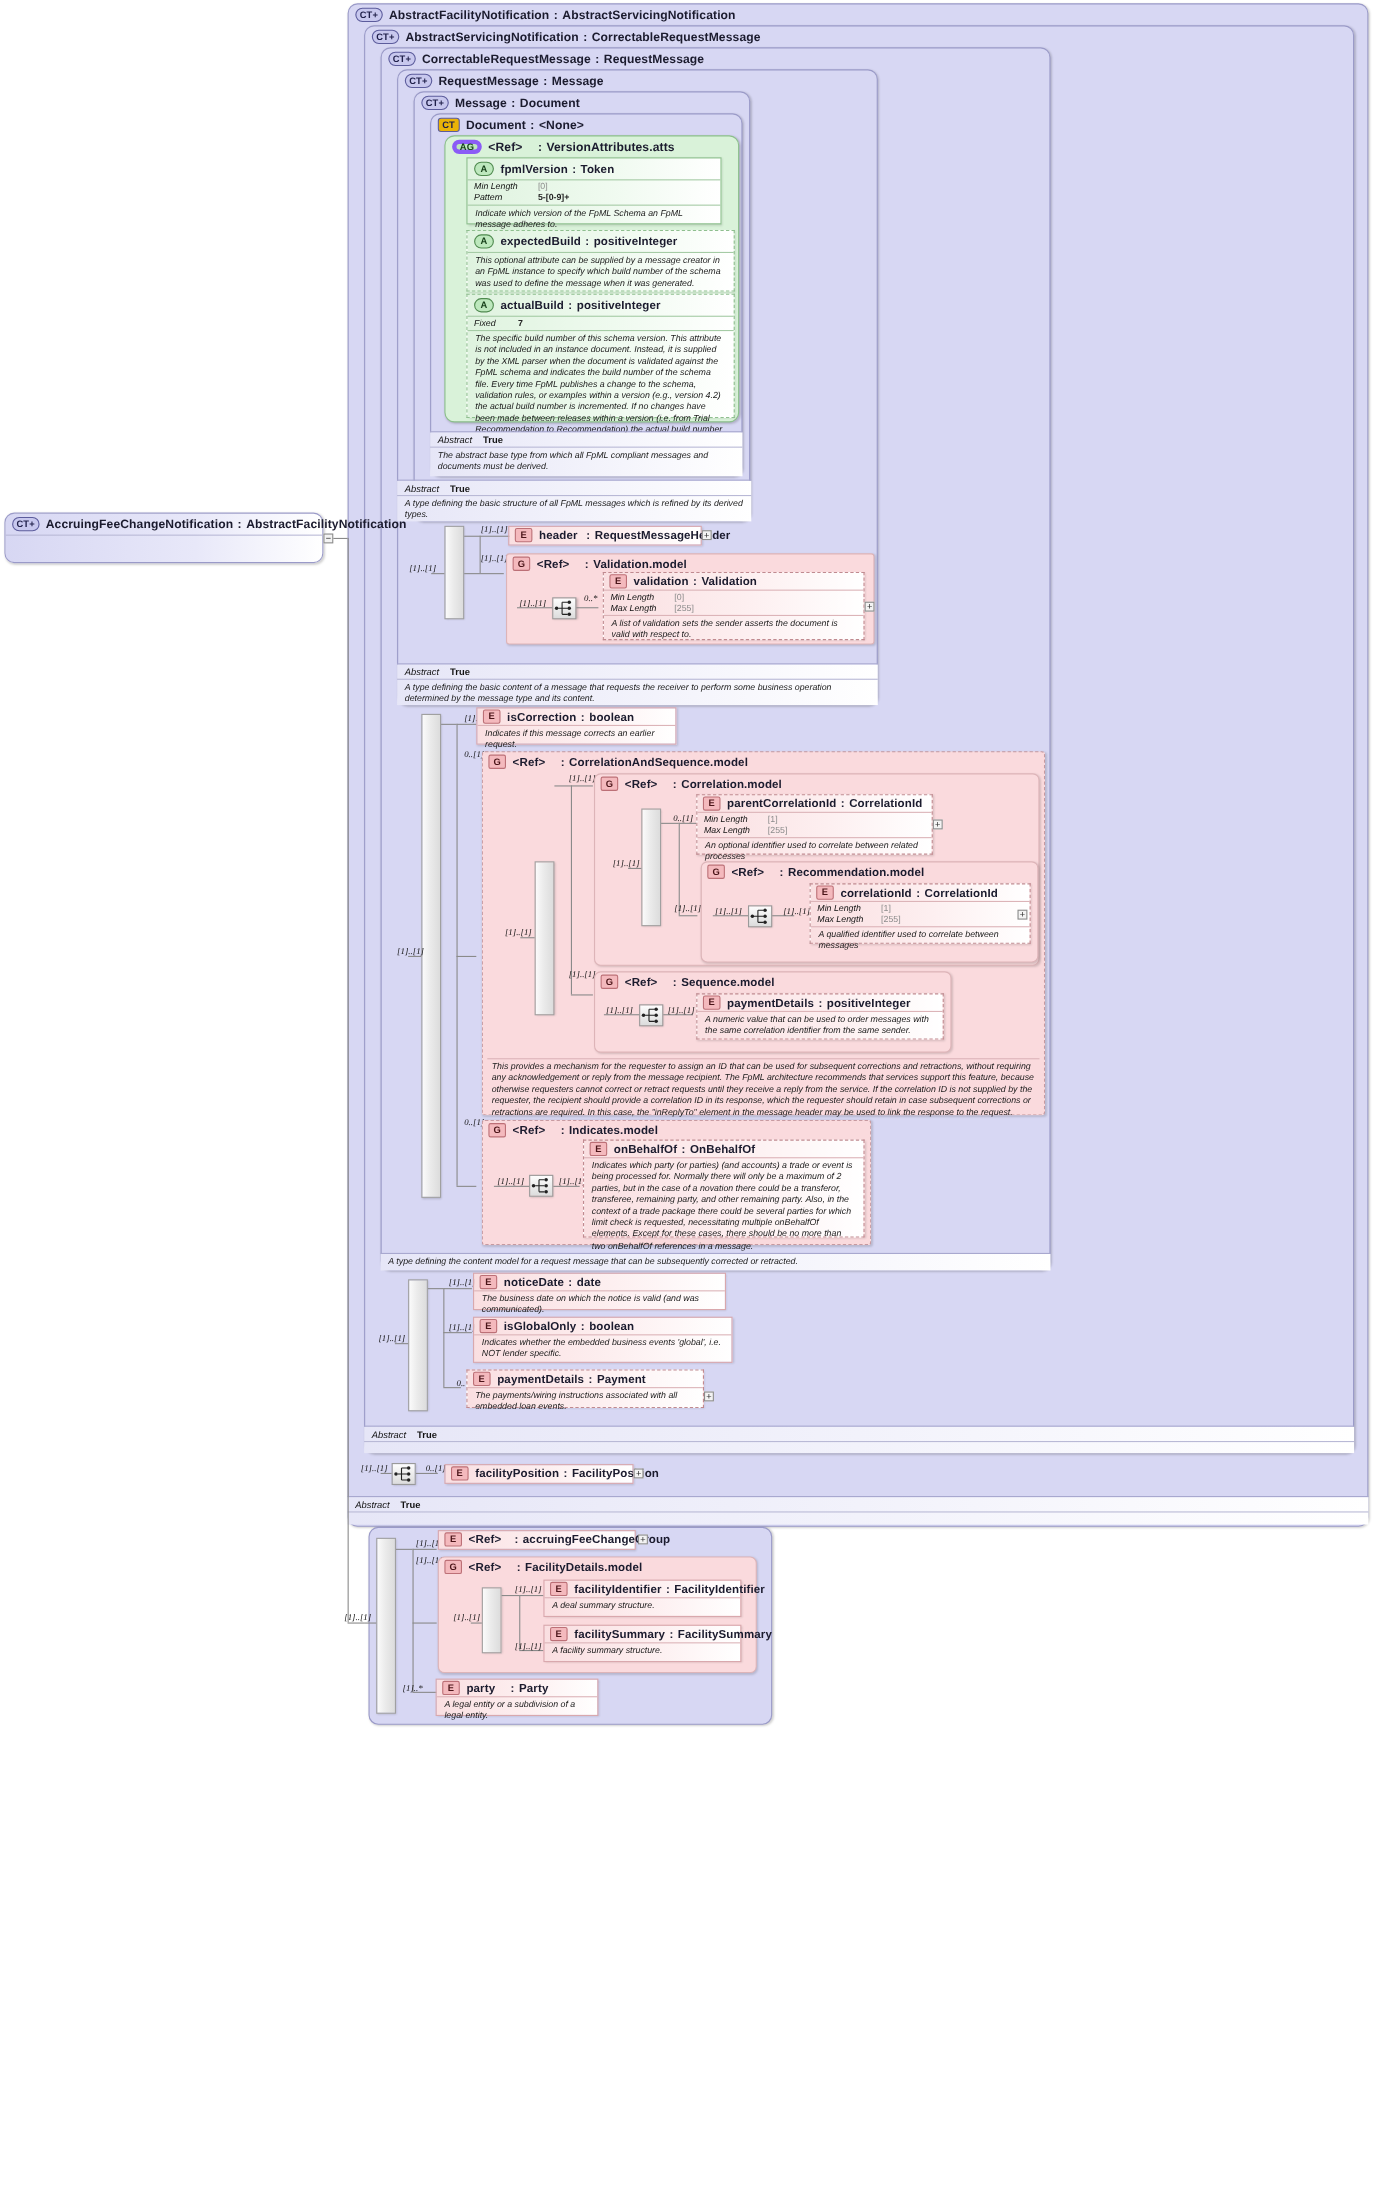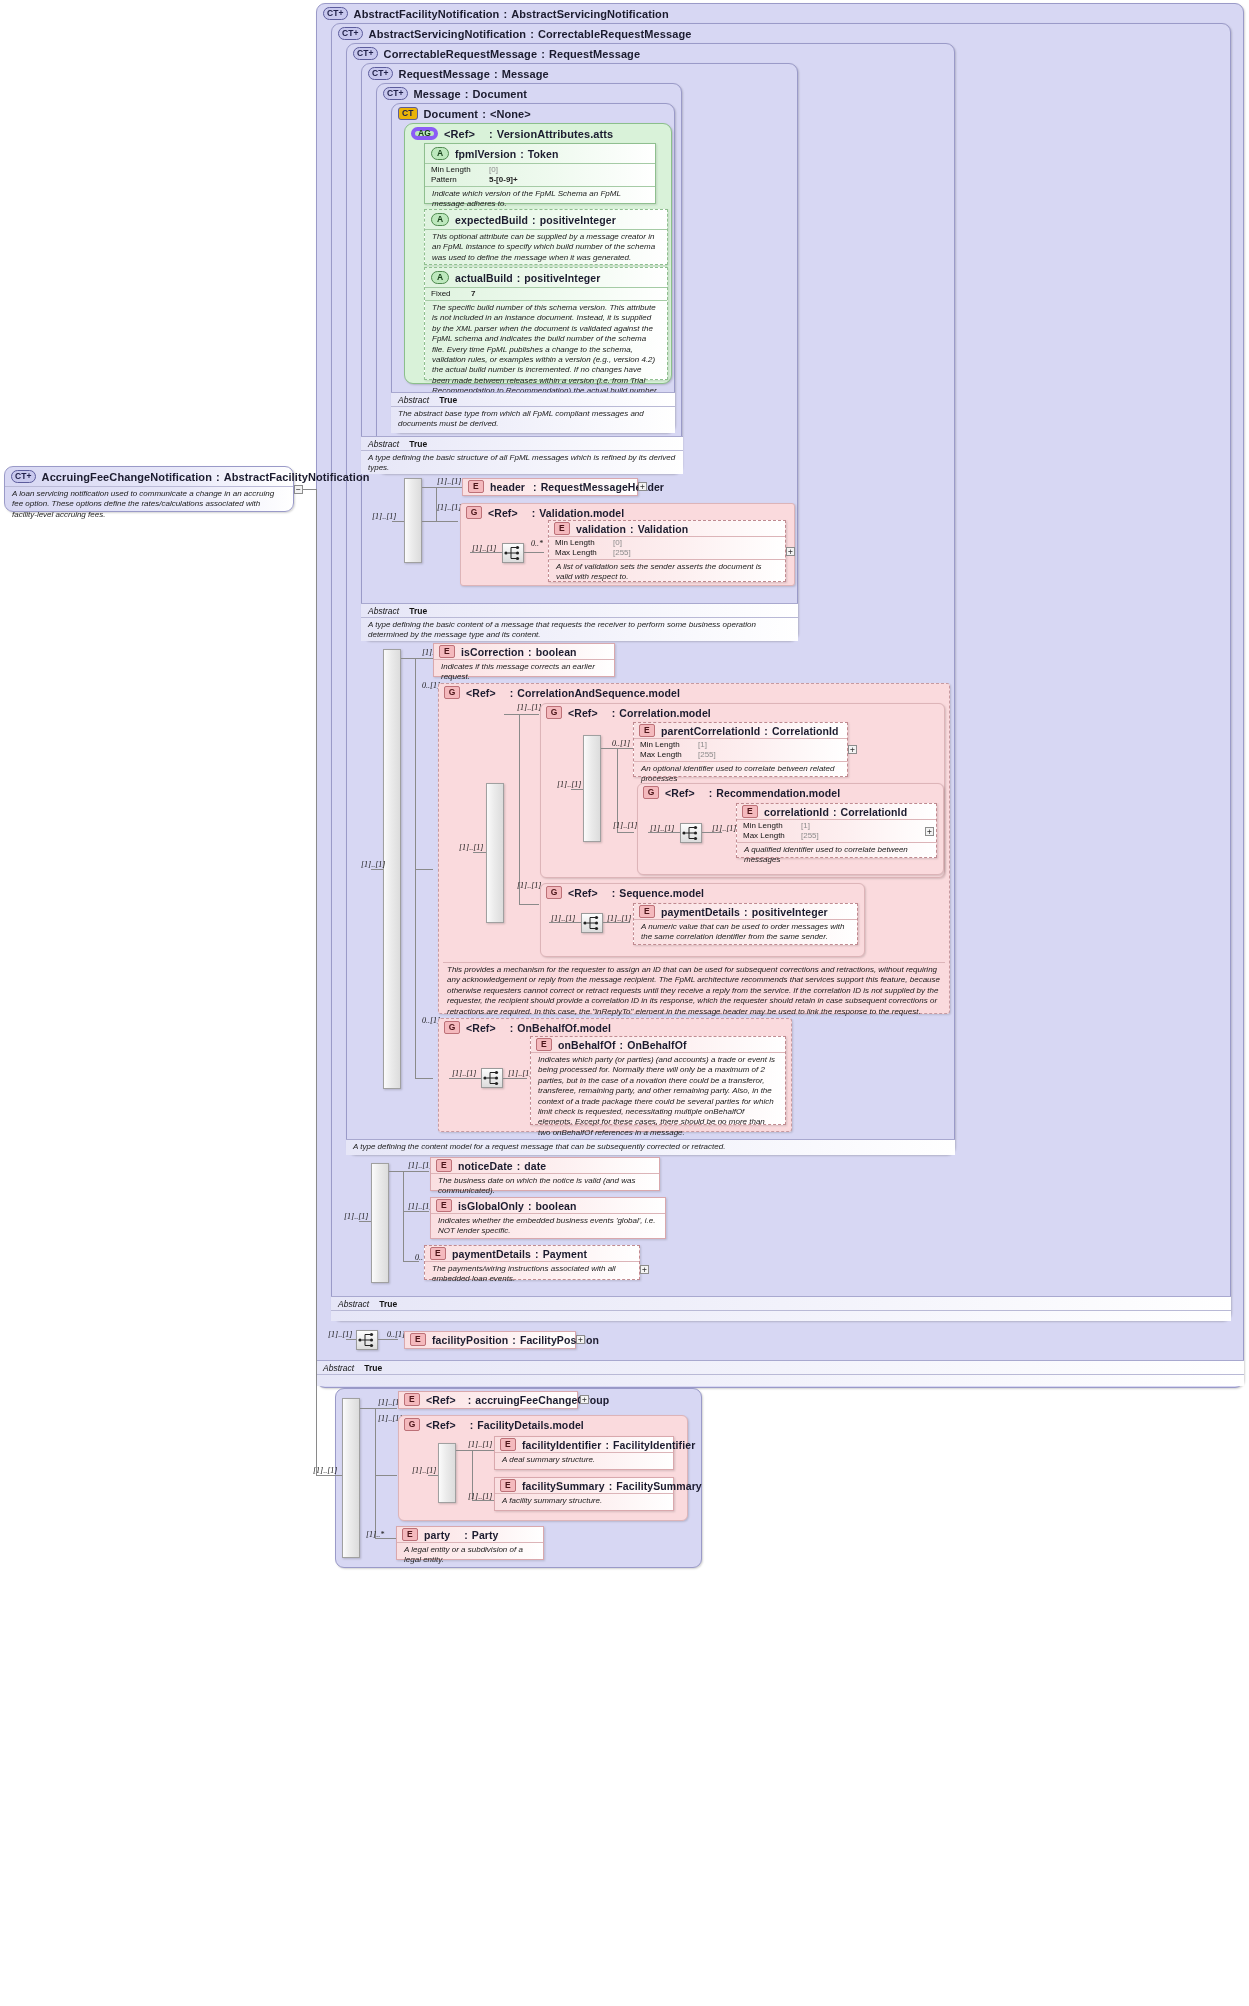--- a/index.html
+++ b/index.html
@@ -87,21 +87,21 @@
   .chip.g   { background: #f4b9bd; border: 1px solid #bc7077; color: #4a1418; border-radius: 2px; min-width:16px; }
   .chip.ctp { background: #eab308; border: 1px solid #5c5c9c; color: #20204a; border-radius: 3px; min-width:18px;}
 
   
   .props {
     font-size: 8px; color: #111;
     padding: 1px 6px 1px 6px;
     line-height: 1.25;
   }
   .props .row { display: flex; }
-  .props .k { width: 58px; flex: 0 0 auto; }
+  .props .k { font-style: italic; width: 58px; flex: 0 0 auto; }
   .props .v { font-weight: bold; color: #222; }
   .props .v.grey { color: #8c8c8c; font-weight: normal; }
 
   
   .desc {
     font-size: 8px; font-style: italic; color: #1a1a1a;
     line-height: 1.3;
     padding: 2px 7px 3px 7px;
   }
   .hr { height: 1px; background: #b9b9d6; margin: 0; }
@@ -550,21 +550,21 @@
     <div class="hr pink"></div>
     <div class="desc" style="padding:2px 4px;">This provides a mechanism for the requester to assign an ID that can be used for subsequent corrections and retractions, without requiring any acknowledgement or reply from the message recipient. The FpML architecture recommends that services support this feature, because otherwise requesters cannot correct or retract requests until they receive a reply from the service. If the correlation ID is not supplied by the requester, the recipient should provide a correlation ID in its response, which the requester should retain in case subsequent corrections or retractions are required. In this case, the "inReplyTo" element in the message header may be used to link the response to the request.</div>
   </div>
 
   <div class="card" style="left:422px; top:1016px;">0..[1]</div>
   <div class="box mg" style="left:438px; top:1018px; width:354px; height:114px;">
     <div class="title" style="font-size:10.5px; padding:2px 5px;">
       <span class="chip g">G</span>
       <span class="nm">&lt;Ref&gt;</span>
       <span class="sep" style="margin-left:14px;">:</span>
-      <span>OnBehalfOf.model</span>
+      <span>Indicates.model</span>
     </div>
   </div>
   <div class="seq" style="left:481px; top:1068px;">
     <svg width="20" height="18" viewBox="0 0 20 18">
         <circle cx="3" cy="9" r="1.6" fill="#222"></circle>
         <line x1="4.5" y1="9" x2="8" y2="9" stroke="#222" stroke-width="1"></line>
         <line x1="8" y1="3.5" x2="8" y2="14.5" stroke="#222" stroke-width="1"></line>
         <line x1="8" y1="3.5" x2="13" y2="3.5" stroke="#222" stroke-width="1"></line>
         <line x1="8" y1="9" x2="13" y2="9" stroke="#222" stroke-width="1"></line>
         <line x1="8" y1="14.5" x2="13" y2="14.5" stroke="#222" stroke-width="1"></line>
@@ -759,21 +759,20 @@
   </div>
 
   <div class="box ct" style="left:4px; top:466px; width:290px; height:46px; background:linear-gradient(to right,#d7d7f3 0%,#e8e8f9 60%,#ffffff 100%);">
     <div class="title">
       <span class="chip ct">CT+</span>
       <span class="nm">AccruingFeeChangeNotification</span>
       <span class="sep">:</span>
       <span>AbstractFacilityNotification</span>
     </div>
     <div class="hr"></div>
-    <div class="desc">A loan servicing notification used to communicate a change in an accruing fee option. These options define the rates/calculations associated with facility-level accruing fees.</div>
   </div>
   <div class="minus" style="left:294px; top:485px;">−</div>
 
   <div class="ln lnh" style="left:303px; top:489px; width:13px;"></div>
   <div class="ln lnv" style="left:316px; top:489px; height:986px;"></div>
   <div class="ln lnh" style="left:316px; top:1475px; width:15px;"></div>
 
 </div>
 
 </body></html>

